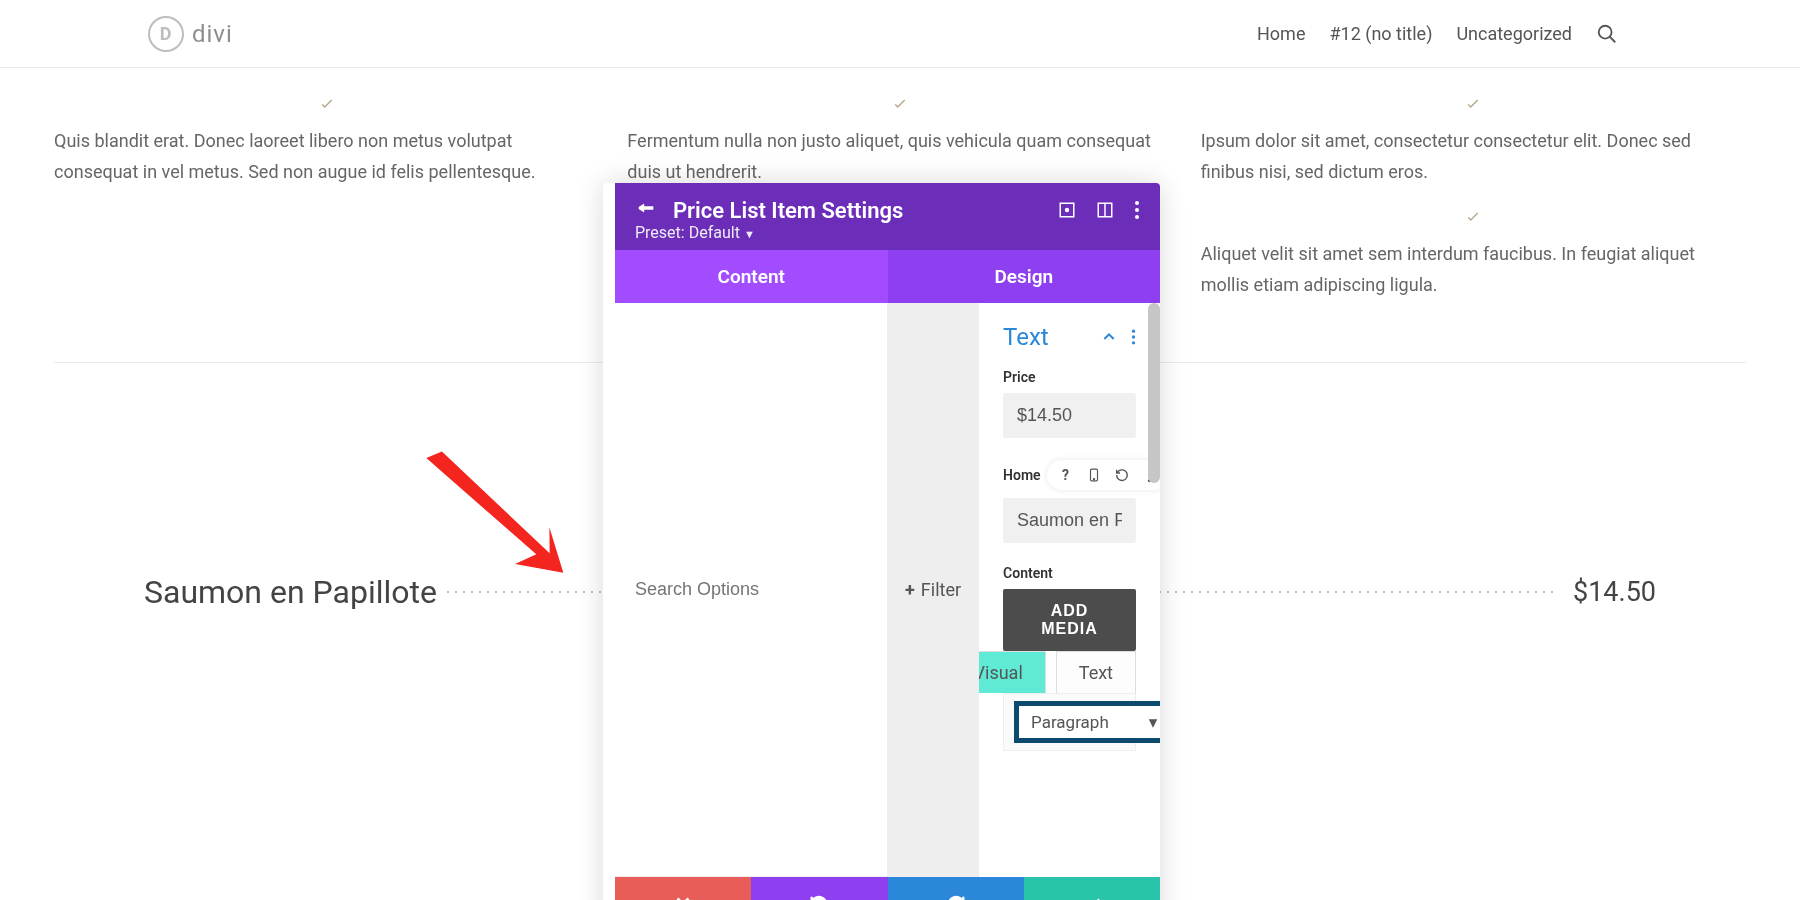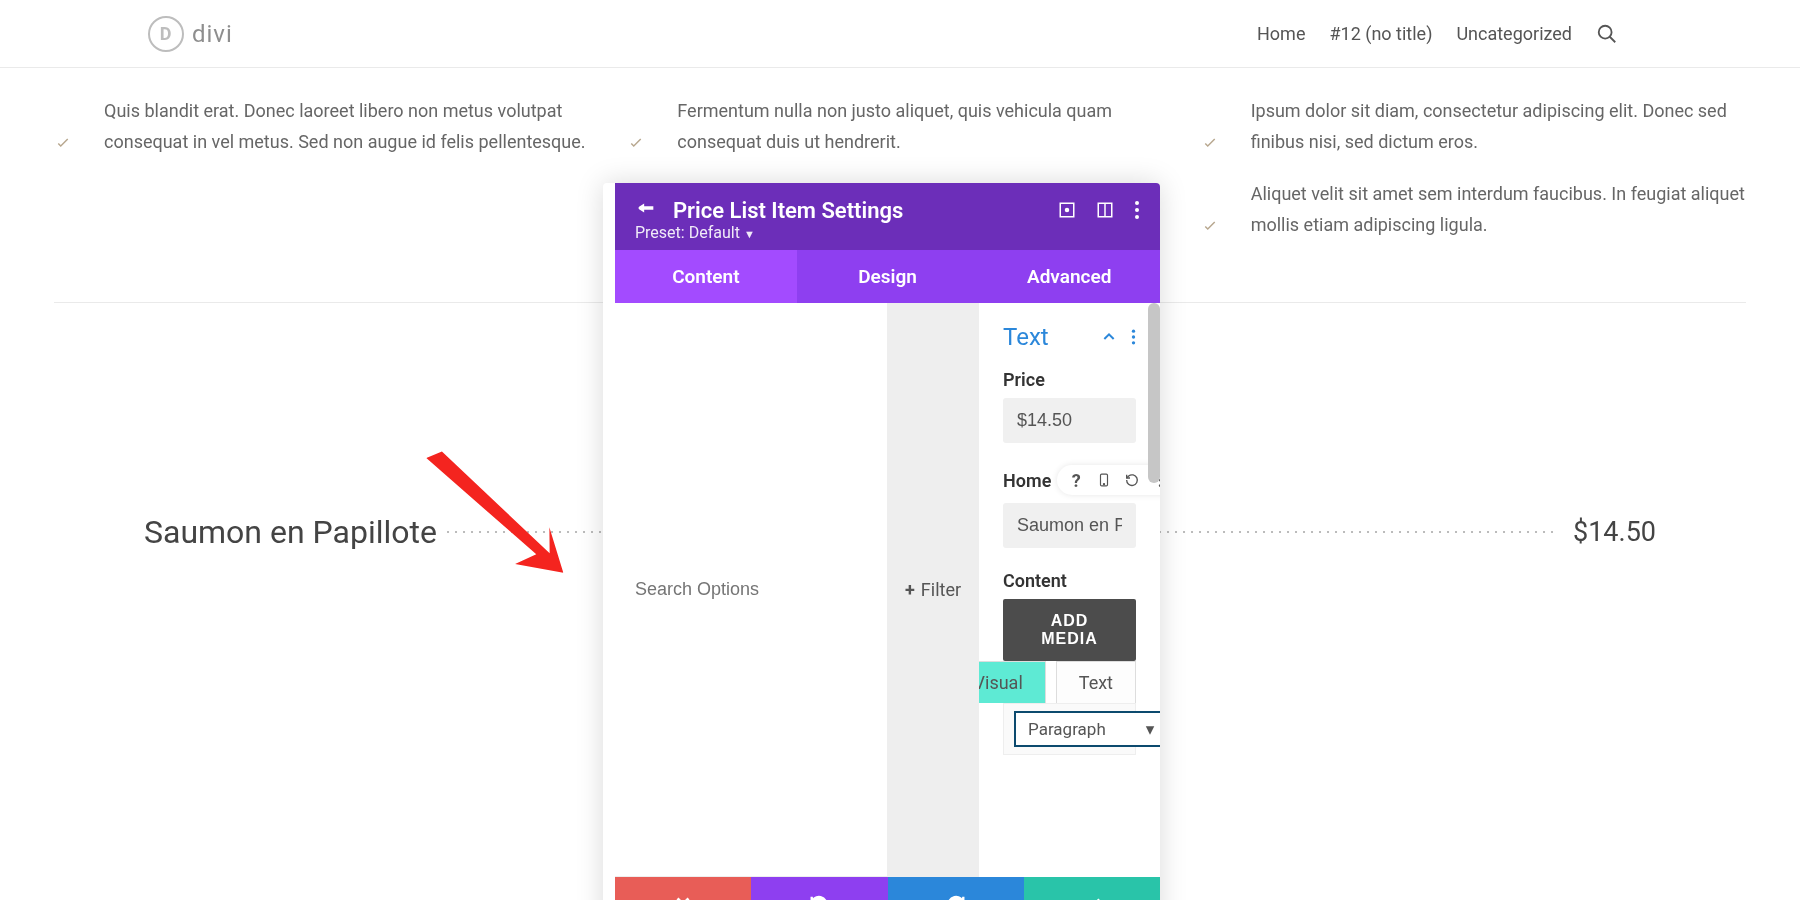--- a/index.html
+++ b/index.html
@@ -11,21 +11,21 @@
 .brand-logo { width:36px; height:36px; border:2px solid #bdbdbd; border-radius:50%; display:flex; align-items:center; justify-content:center; font-size:18px; font-weight:700; color:#bdbdbd; }
 nav { display:flex; align-items:center; gap:24px; }
 nav a { color:#555; font-size:18px; text-decoration:none; }
 .search-ico { display:inline-flex; }
 .search-ico svg { width:22px; height:22px; stroke:#555; }
 
 
 .page { padding:28px 54px 0 54px; position:relative; }
 .features { display:flex; gap:28px; margin-bottom:40px; }
 .col { flex:1; min-width:0; }
-.feat { display:flex; align-items:flex-end; gap:32px; margin-bottom:22px; }
+.feat { display:flex; align-items:center; gap:8px; margin-bottom:22px;flex-direction:column; }
 .feat .check svg { width:18px; height:18px; }
 .feat p { font-size:18px; line-height:1.7; color:#666; }
 .divider { border:none; border-top:1px solid #eaeaea; margin:0 0 0 0; }
 
 .menu-item { margin-top:210px; display:flex; align-items:center; }
 .menu-name { font-size:32px; color:#444; padding:0 10px 0 90px; }
 .menu-dots { flex:1; height:2px; background-image:radial-gradient(circle,#bbb 1px,transparent 1px); background-size:8px 2px; background-repeat:repeat-x; background-position:center; }
 .menu-price { font-size:27px; color:#444; padding-left:20px; padding-right:90px; }
 
 
@@ -54,31 +54,31 @@
 .m-filter { display:flex; align-items:center; gap:6px; padding:0 18px; height:100%; background:#eeeeee; color:#555; font-size:18px; cursor:pointer; padding:14px 18px;}
 .m-filter .plus { font-weight:700; font-size:18px; }
 
 .m-sections { padding:20px 24px 0 24px; overflow-y:auto; flex:1;}
 .sec-head { display:flex; align-items:center; justify-content:space-between; margin-bottom:18px; }
 .sec-title { color:#2b87da; font-size:24px; font-weight:400; }
 .sec-icons { display:flex; gap:14px; color:#2b87da; align-items:center;}
 .sec-icons span { display:inline-flex; cursor:pointer;}
 
 .field { margin-bottom:22px; }
-.field-label { font-size:18px; color:#333; font-weight:600; margin-bottom:8px; display:flex; align-items:center; gap:6px;}
+.field-label { font-size:14px; color:#333; font-weight:600; margin-bottom:8px; display:flex; align-items:center; gap:6px;}
 .field-label .ico-row { display:flex; gap:2px; align-items:center; background:#fff; border-radius:20px; padding:2px 6px; box-shadow:0 0 6px rgba(0,0,0,.1);}
 .field-label .ico-row span{ width:26px;height:26px;display:inline-flex;align-items:center;justify-content:center;border-radius:50%; cursor:pointer;}
 .field-input { width:100%; background:#f0f0f0; border:none; padding:12px 14px; font-size:18px; color:#555; border-radius:3px; outline:none; }
 
 .add-media { background:#4c4c4c; color:#fff; border:none; font-size:16px; font-weight:700; padding:13px 22px; letter-spacing:1px; cursor:pointer; border-radius:2px;}
 .ed-tabs { float:right; display:flex; gap:10px;}
 .ed-tab { border:1px solid #ddd; border-bottom:none; padding:10px 22px; font-size:18px; background:#fdfdfd; cursor:pointer;}
 .ed-tab.active{ background:#5eead4; }
 .ed-toolbar { clear:both; margin-top:12px; display:flex; align-items:center; gap:10px; border:1px solid #eee; background:#fafafa; padding:7px 10px;}
-.ed-select{ display:flex; gap:40px; border:2px solid #0c4a6e; background:#fff; padding:6px 12px; font-size:17px; cursor:pointer;}
+.ed-select{ display:flex; gap:40px; border:5px solid #0c4a6e; background:#fff; padding:6px 12px; font-size:17px; cursor:pointer;}
 .ed-tool{ width:32px;height:32px;display:inline-flex;align-items:center;justify-content:center;font-size:20px;cursor:pointer;}
 
 .m-foot { display:flex; height:54px; }
 .m-foot button { flex:1; border:none; color:#fff; cursor:pointer; display:flex; align-items:center; justify-content:center; }
 .fb-red{background:#e85d57;} .fb-purple{background:#8e3ff0;} .fb-blue{background:#2b87da;} .fb-green{background:#29c4a9;}
 .m-foot svg{width:22px;height:22px;fill:#fff;}
 </style>
 </head>
 <body>
 
@@ -117,21 +117,21 @@
               <path d="M9 16l-4-4 1.4-1.4L9 13.2 17.6 4.6 19 6z"></path>
             </svg></span>
         <p>Fermentum nulla non justo aliquet, quis vehicula quam consequat duis ut hendrerit.</p>
       </div>
     </div>
     <div class="col">
       <div class="feat">
         <span class="check"><svg viewBox="0 0 24 24" fill="#b8a88f">
               <path d="M9 16l-4-4 1.4-1.4L9 13.2 17.6 4.6 19 6z"></path>
             </svg></span>
-        <p>Ipsum dolor sit diam, consectetur adipiscing elit. Donec sed finibus nisi, sed dictum eros.</p>
+        <p>Ipsum dolor sit amet, consectetur consectetur elit. Donec sed finibus nisi, sed dictum eros.</p>
       </div>
       <div class="feat">
         <span class="check"><svg viewBox="0 0 24 24" fill="#b8a88f">
               <path d="M9 16l-4-4 1.4-1.4L9 13.2 17.6 4.6 19 6z"></path>
             </svg></span>
         <p>Aliquet velit sit amet sem interdum faucibus. In feugiat aliquet mollis etiam adipiscing ligula.</p>
       </div>
     </div>
   </div>
 
@@ -179,21 +179,20 @@
             </svg>
           </span>
       </div>
     </div>
     <div class="m-preset"><span>Preset: Default</span><span class="dn">▼</span></div>
   </div>
 
   <div class="m-tabs">
     <div class="m-tab active">Content</div>
     <div class="m-tab">Design</div>
-    <div class="m-tab">Advanced</div>
   </div>
 
   <div class="m-body">
     <div class="m-scroll"></div>
 
     <div class="m-search">
       <input placeholder="Search Options" style="">
       <div class="m-filter">
           <span class="plus">+</span>
           <span>Filter</span>

